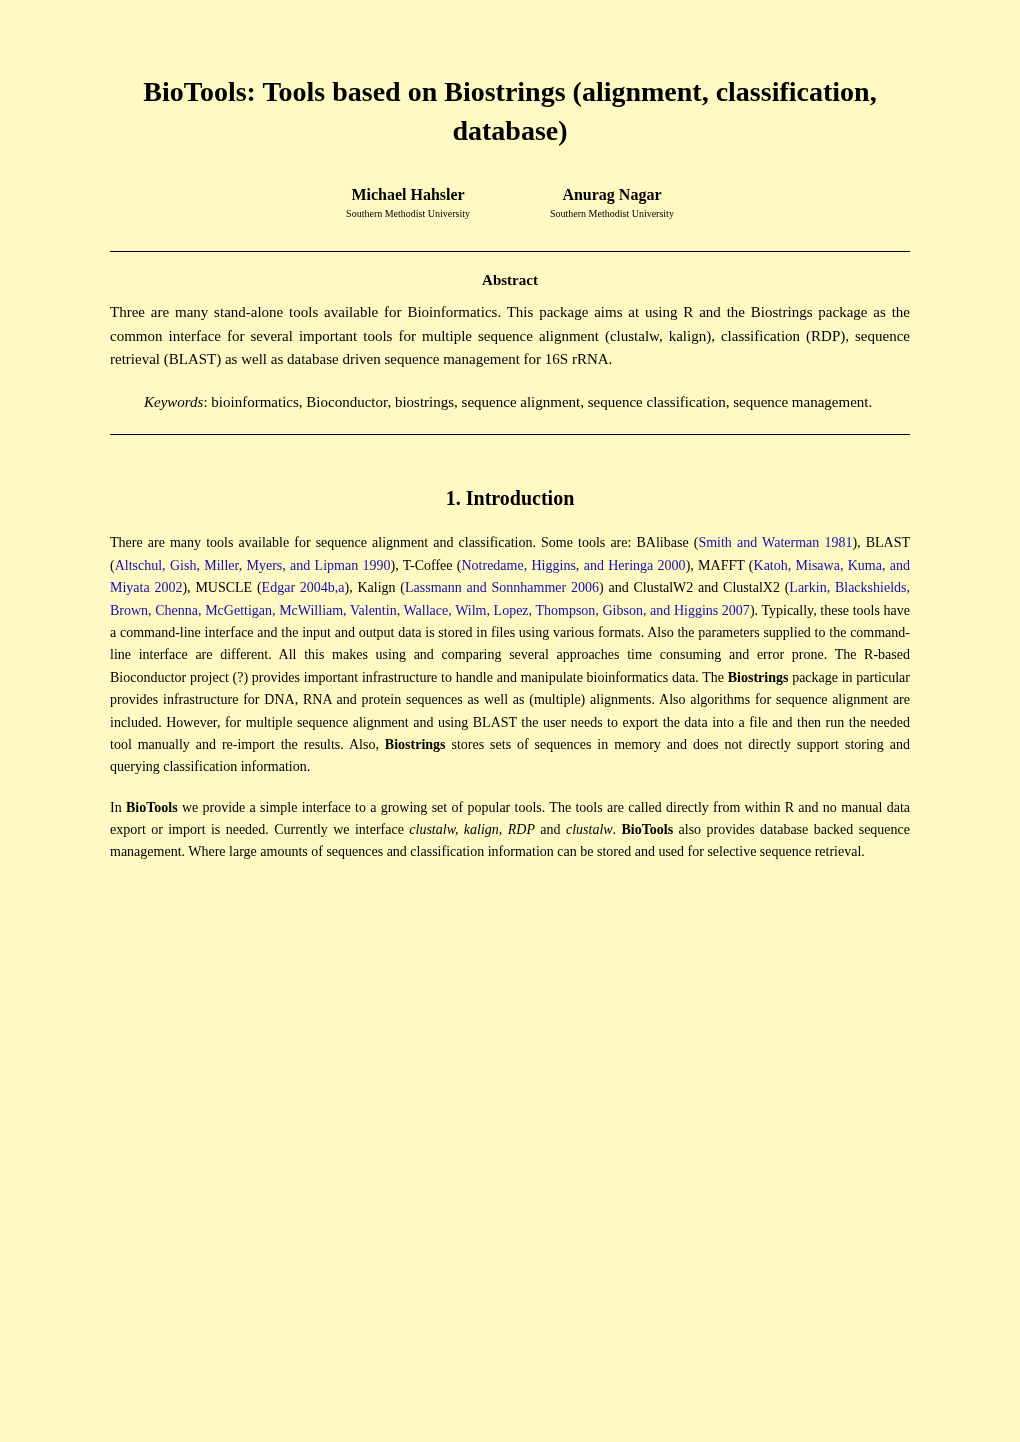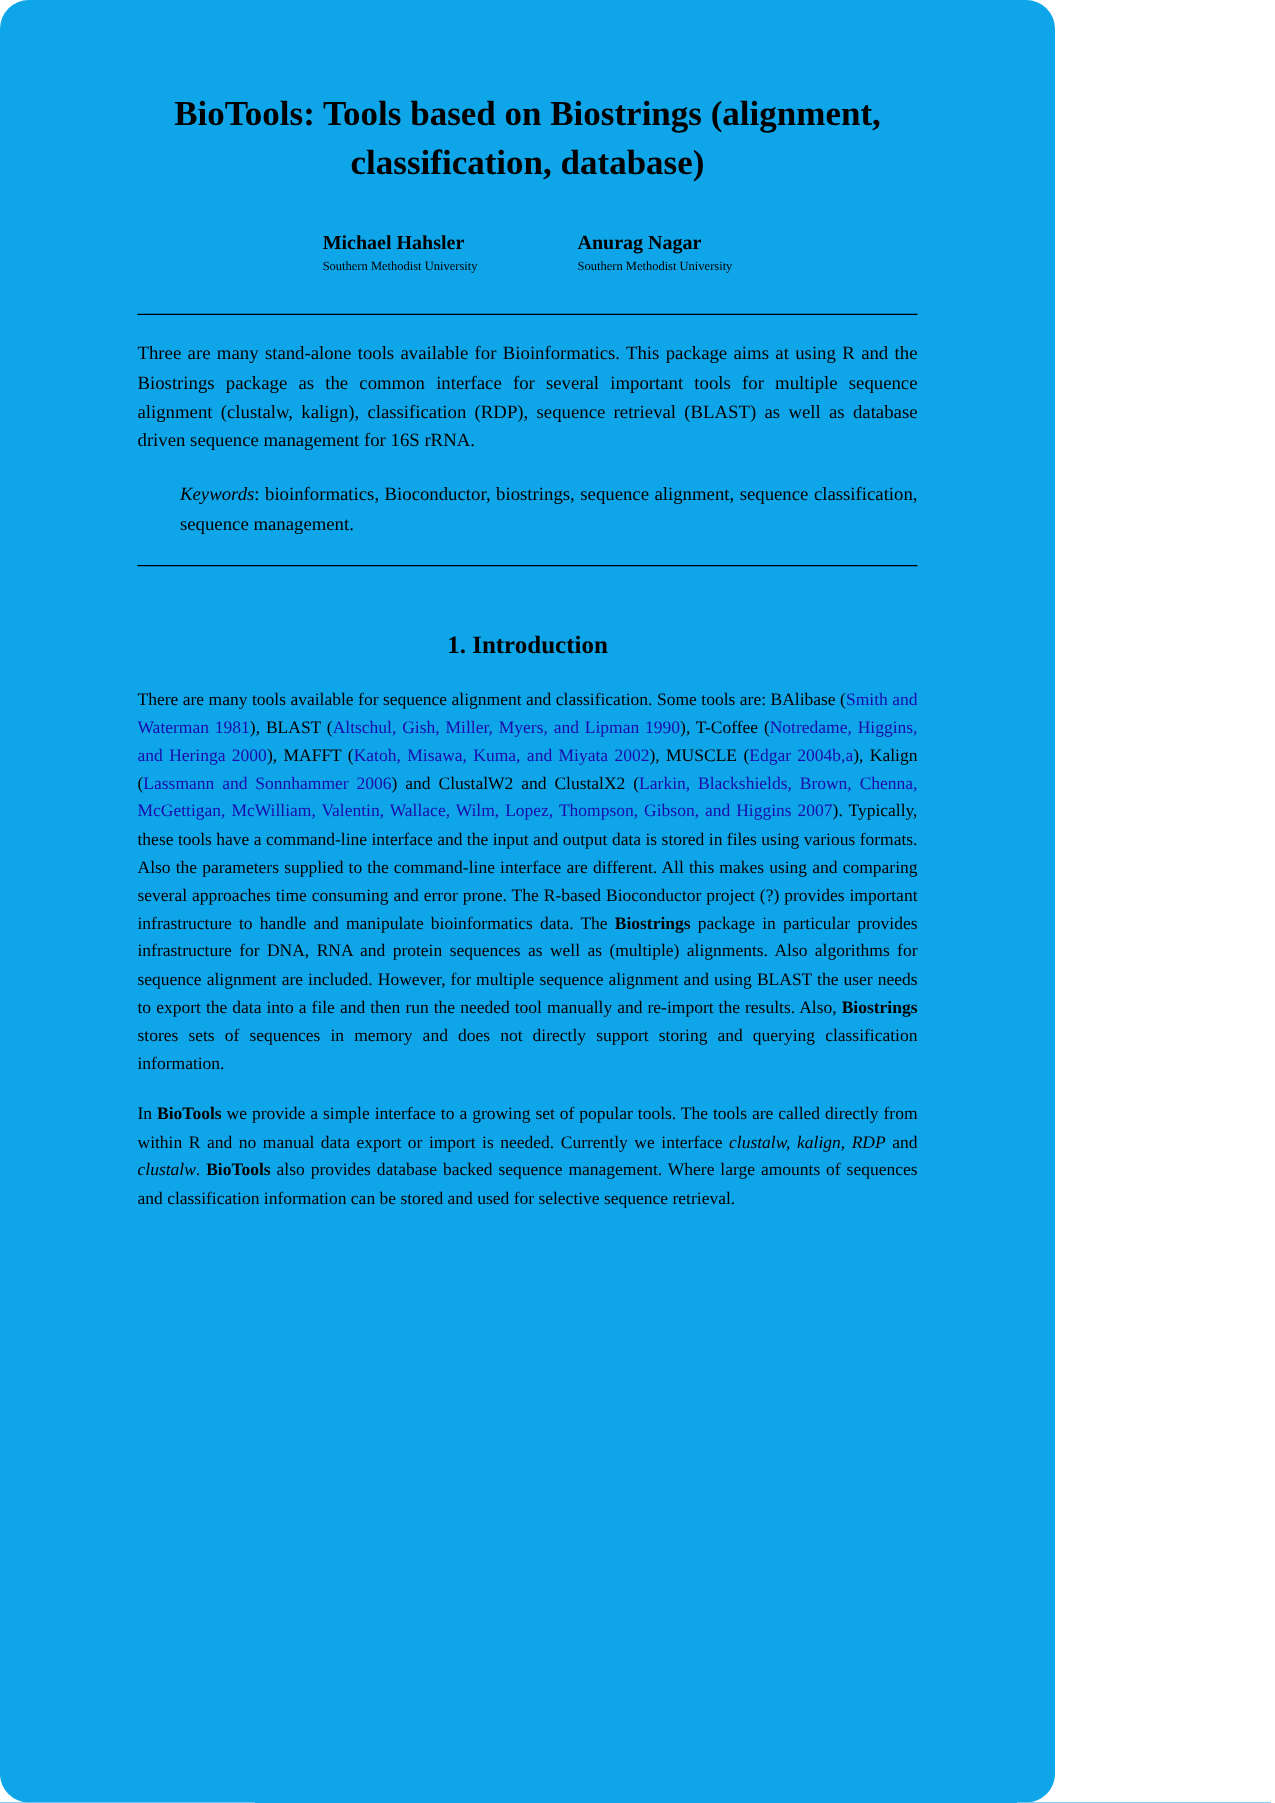--- a/index.html
+++ b/index.html
@@ -11,25 +11,24 @@
     body {
       background: #ffffff;
       font-family: "Computer Modern", "Latin Modern", Georgia, "Times New Roman", serif;
       font-size: 16px;
       color: #000000;
       width: 1020px;
       min-height: 1442px;
     }
 
     .page {
-      width: 844px;
+      width: 1020px;
       min-height: 1442px;
       padding: 72px 110px 72px 110px;
-      background: #0ea5e9;
-      border-radius: 23px;
+      background: #fef9c3;
     }
 
     .title-section {
       text-align: center;
       margin-bottom: 36px;
     }
 
     .main-title {
       font-size: 28px;
       font-weight: bold;
@@ -38,21 +37,21 @@
     }
 
     .authors-section {
       display: flex;
       justify-content: center;
       gap: 80px;
       margin-bottom: 32px;
     }
 
     .author {
-      text-align: left;
+      text-align: center;
     }
 
     .author-name {
       font-weight: bold;
       font-size: 16px;
       margin-bottom: 4px;
     }
 
     .author-affiliation {
       font-size: 10px;
@@ -139,20 +138,21 @@
     </div>
     <div class="author">
       <div class="author-name">Anurag Nagar</div>
       <div class="author-affiliation">Southern Methodist University</div>
     </div>
   </div>
 
   <hr class="divider">
 
   <div class="abstract-section">
+    <div class="abstract-title">Abstract</div>
     <p class="abstract-text">Three are many stand-alone tools available for Bioinformatics. This package aims at using R and the Biostrings package as the common interface for several important tools for multiple sequence alignment (clustalw, kalign), classification (RDP), sequence retrieval (BLAST) as well as database driven sequence management for 16S rRNA.</p>
   </div>
 
   <div>
     <p class="keywords-text">
       <span class="keywords-label">Keywords</span><span>: bioinformatics, Bioconductor, biostrings, sequence alignment, sequence classification, sequence management.</span>
     </p>
   </div>
 
   <hr class="divider">

